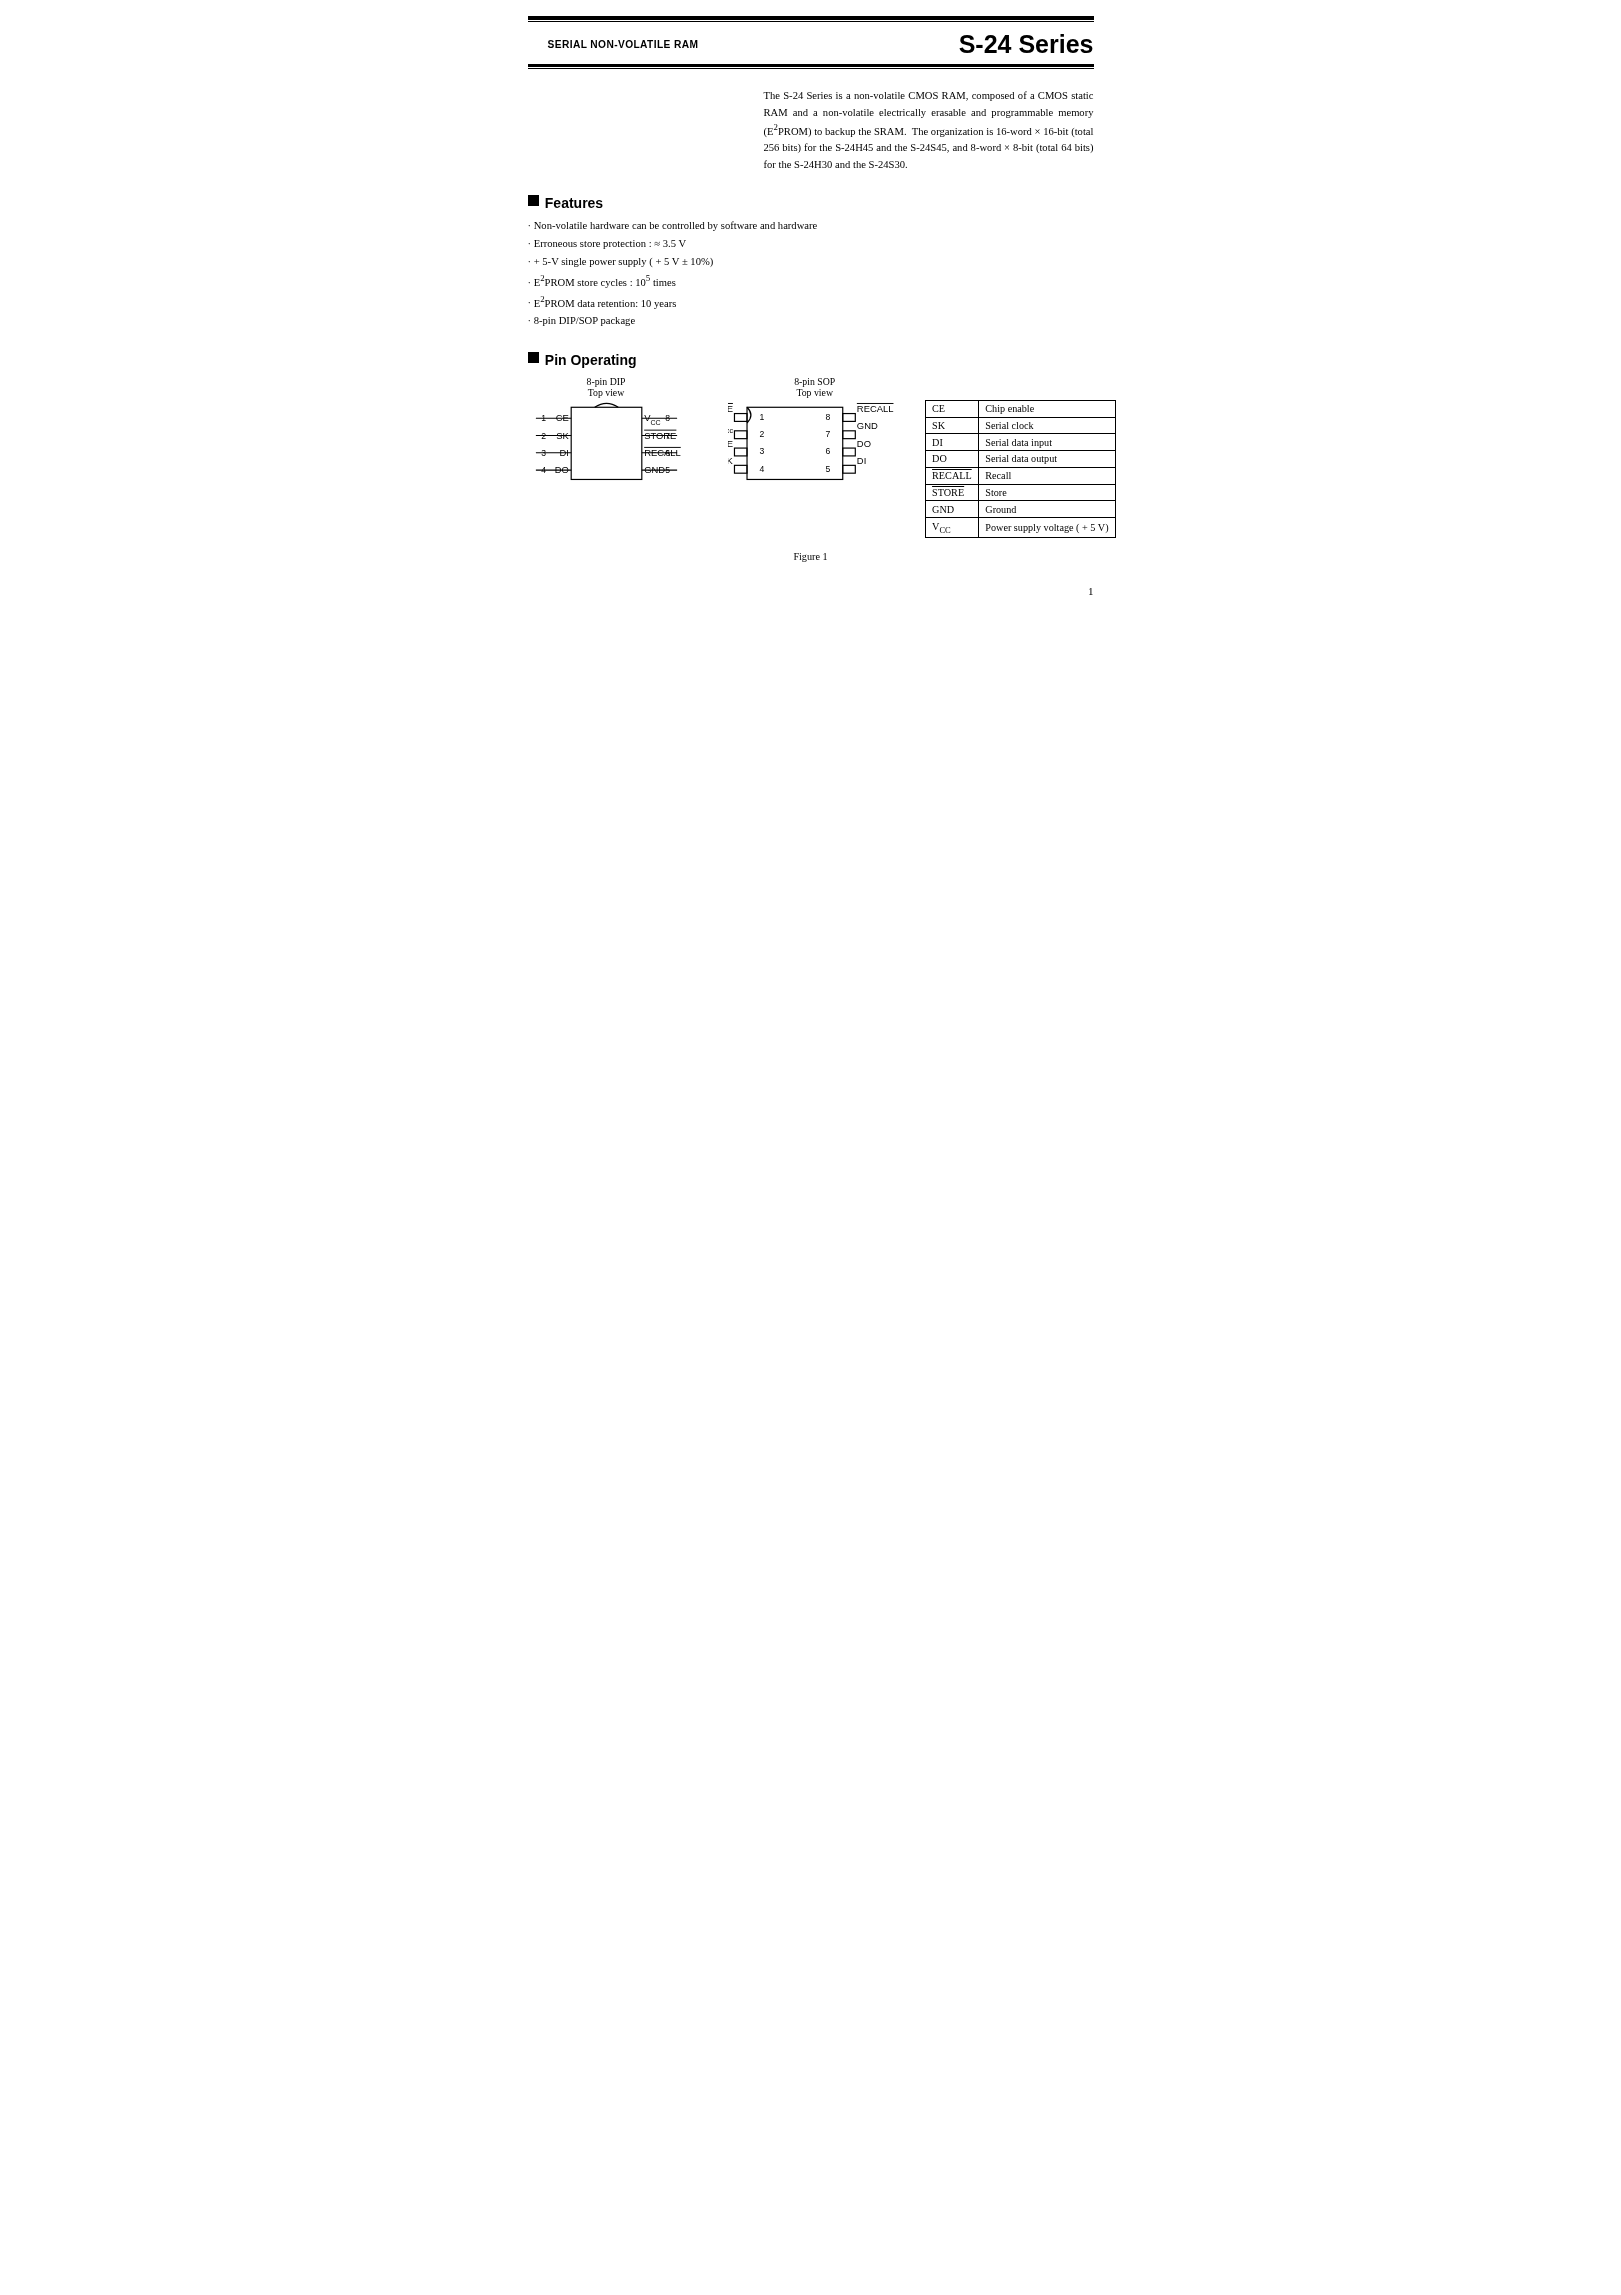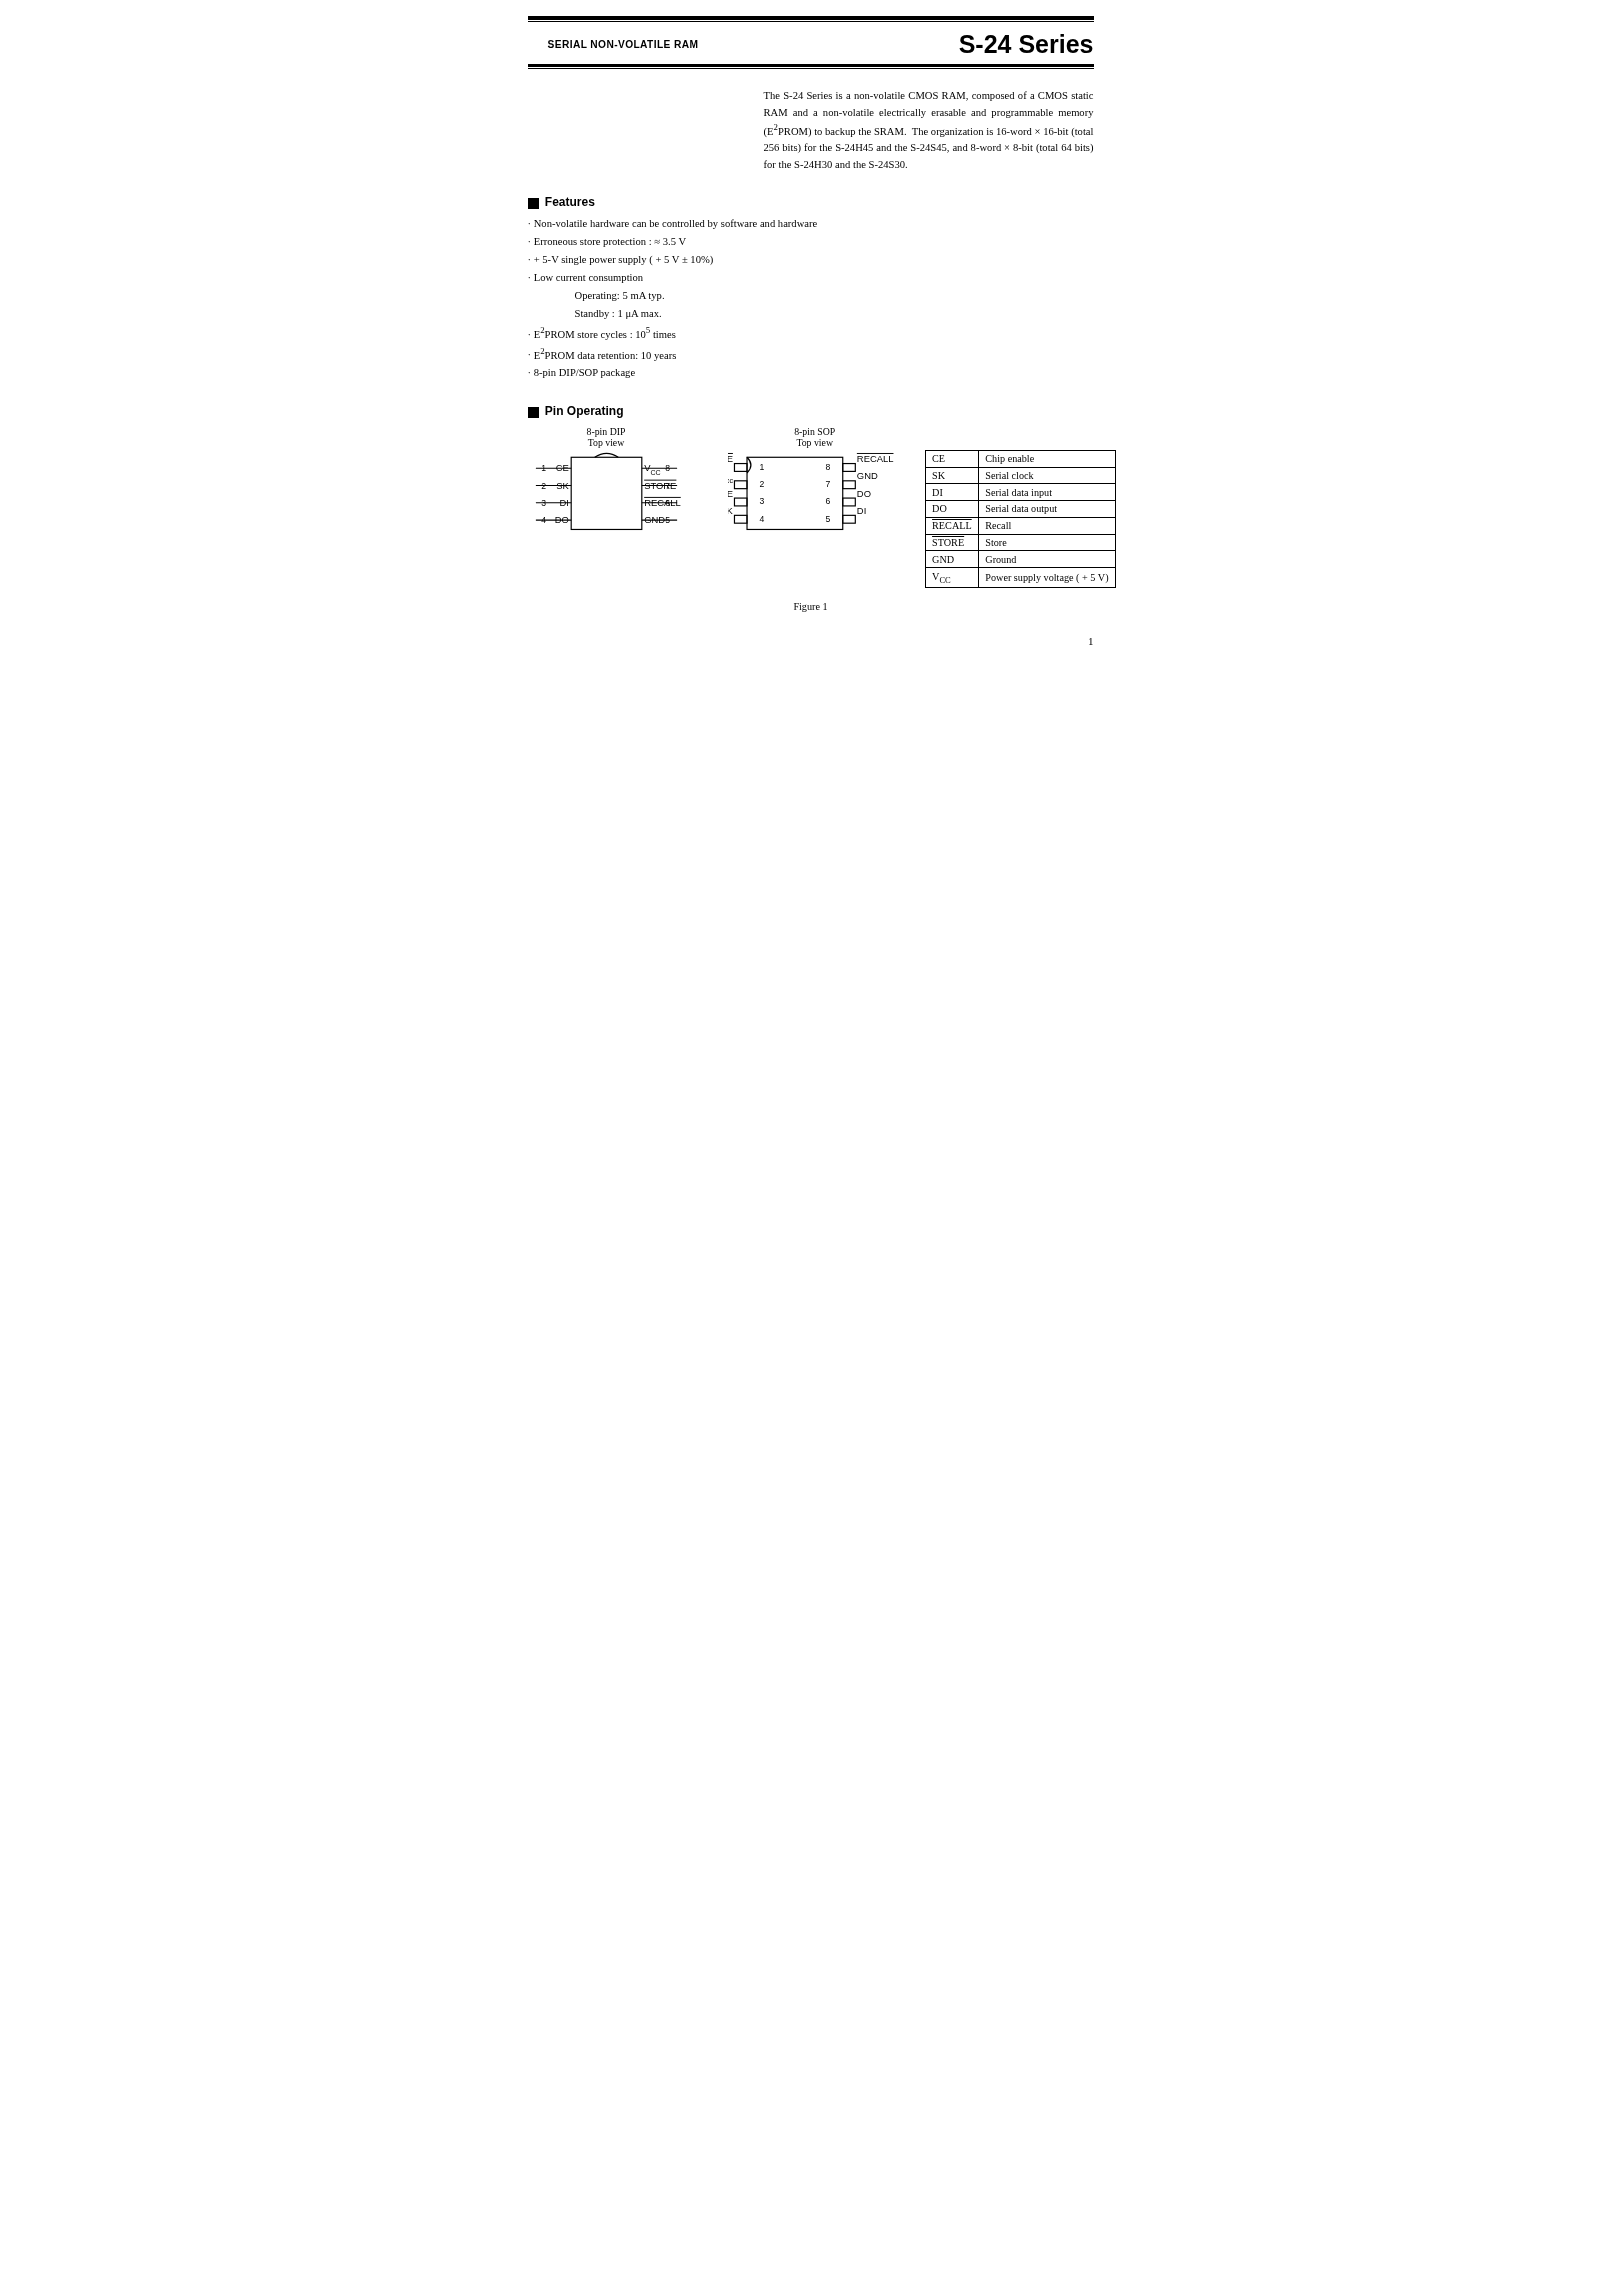--- a/index.html
+++ b/index.html
@@ -58,23 +58,23 @@
       font-size: 10.6px;
       line-height: 1.55;
     }
 
     
     .section {
       margin-top: 22px;
     }
     .section-title {
       display: flex;
-      align-items: flex-end;
+      align-items: flex-start;
       font-weight: bold;
-      font-size: 12px;
+      font-size: 14px;
       margin-bottom: 6.3px;
       font-family: Arial, Helvetica, sans-serif;
     }
     .section-title-icon {
       display: inline-block;
       width: 11px;
       height: 11px;
       background: #000;
       margin-right: 6.3px;
       flex-shrink: 0;
@@ -193,27 +193,20 @@
 
 <div class="section">
   <div class="section-title">
     <span class="section-title-icon"></span>
     <span>Features</span>
   </div>
   <ul class="feature-list">
     <li>Non-volatile hardware can be controlled by software and hardware</li>
     <li>Erroneous store protection : ≈ 3.5 V</li>
     <li>+ 5-V single power supply ( + 5 V ± 10%)</li>
-    <li>
-      Low current consumption
-      <ul class="sub-list">
-        <li>Operating:  5 mA typ.</li>
-        <li>Standby  :  1 μA max.</li>
-      </ul>
-    </li>
     <li>E<sup>2</sup>PROM store cycles : 10<sup>5</sup> times</li>
     <li>E<sup>2</sup>PROM data retention: 10 years</li>
     <li>8-pin DIP/SOP package</li>
   </ul>
 </div>
 
 <div class="section pin-section">
   <div class="section-title">
     <span class="section-title-icon"></span>
     <span>Pin Operating</span>

